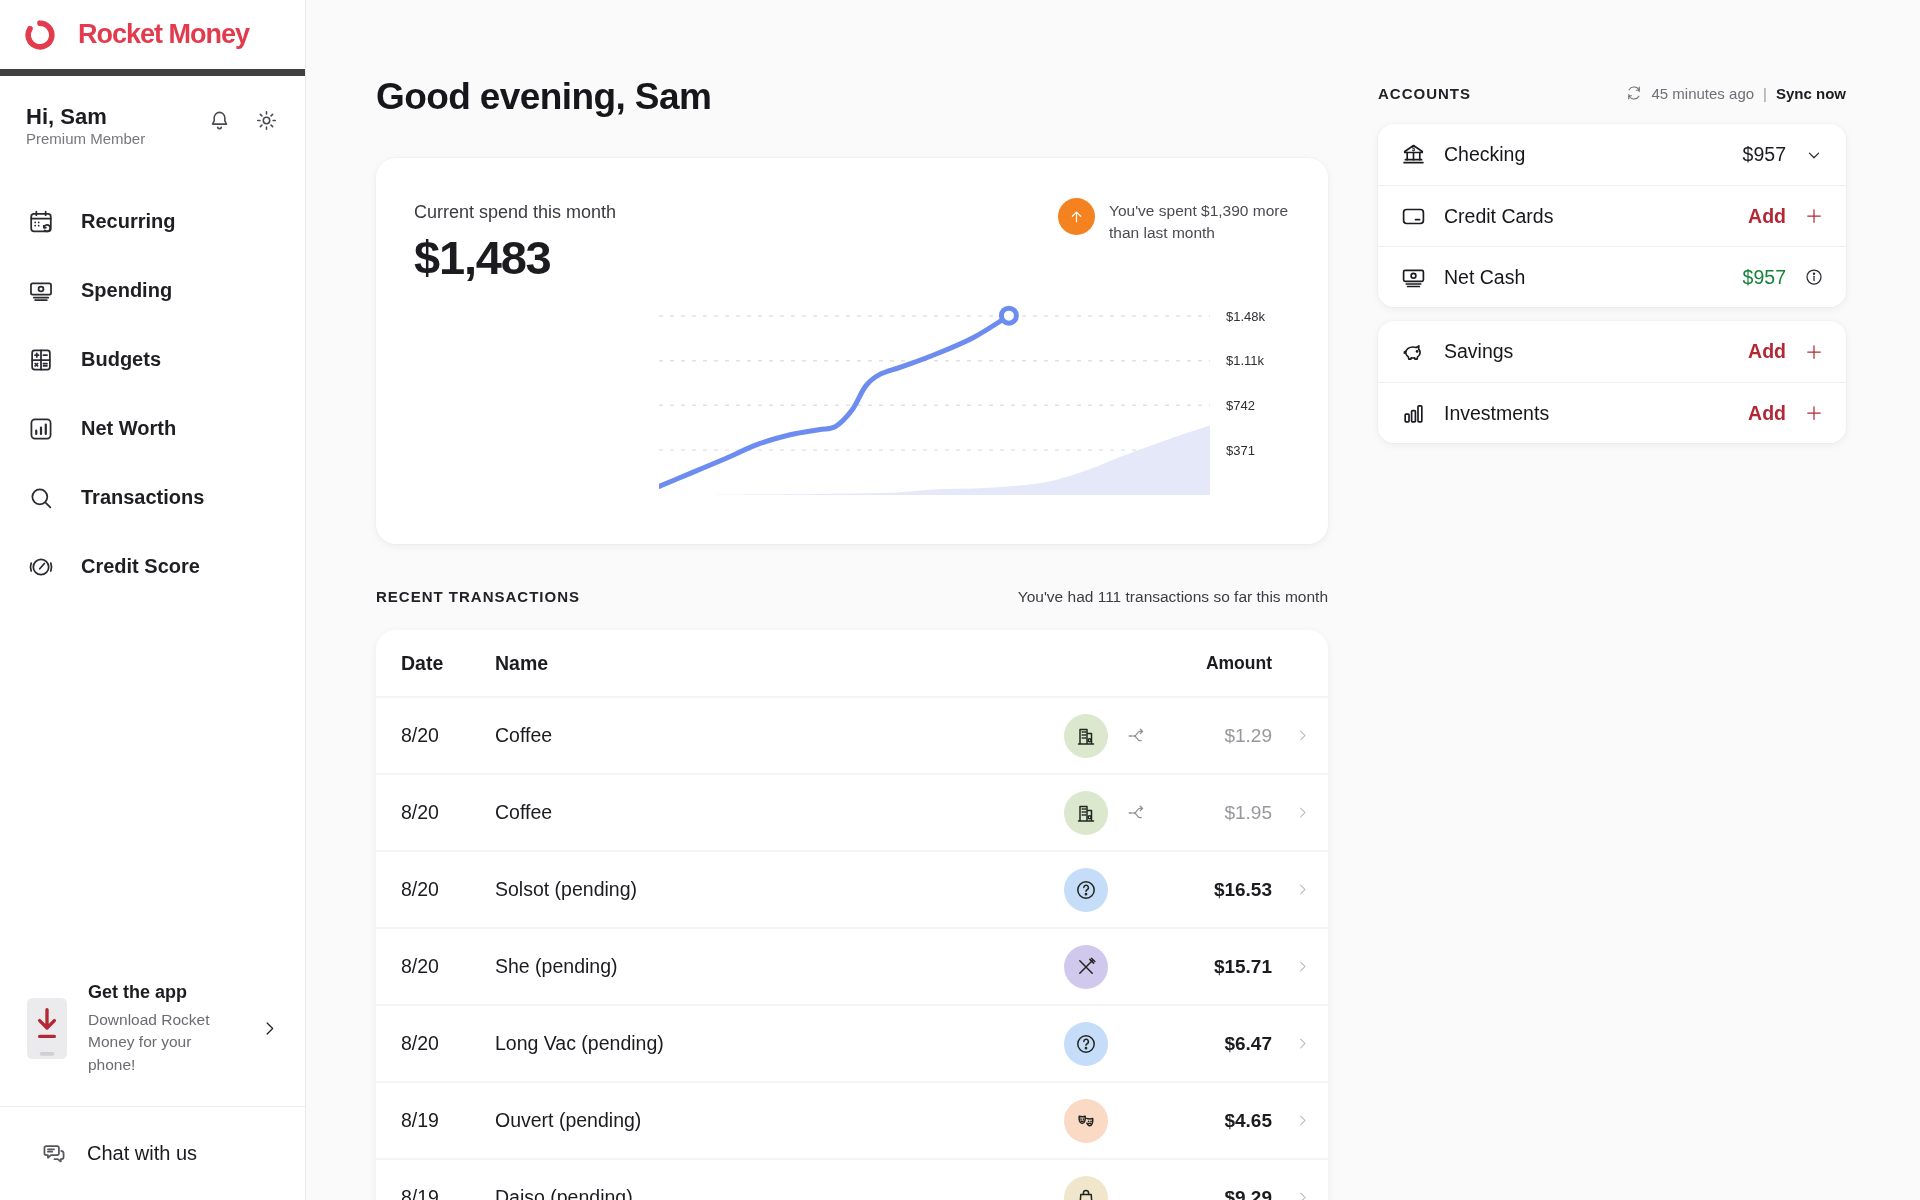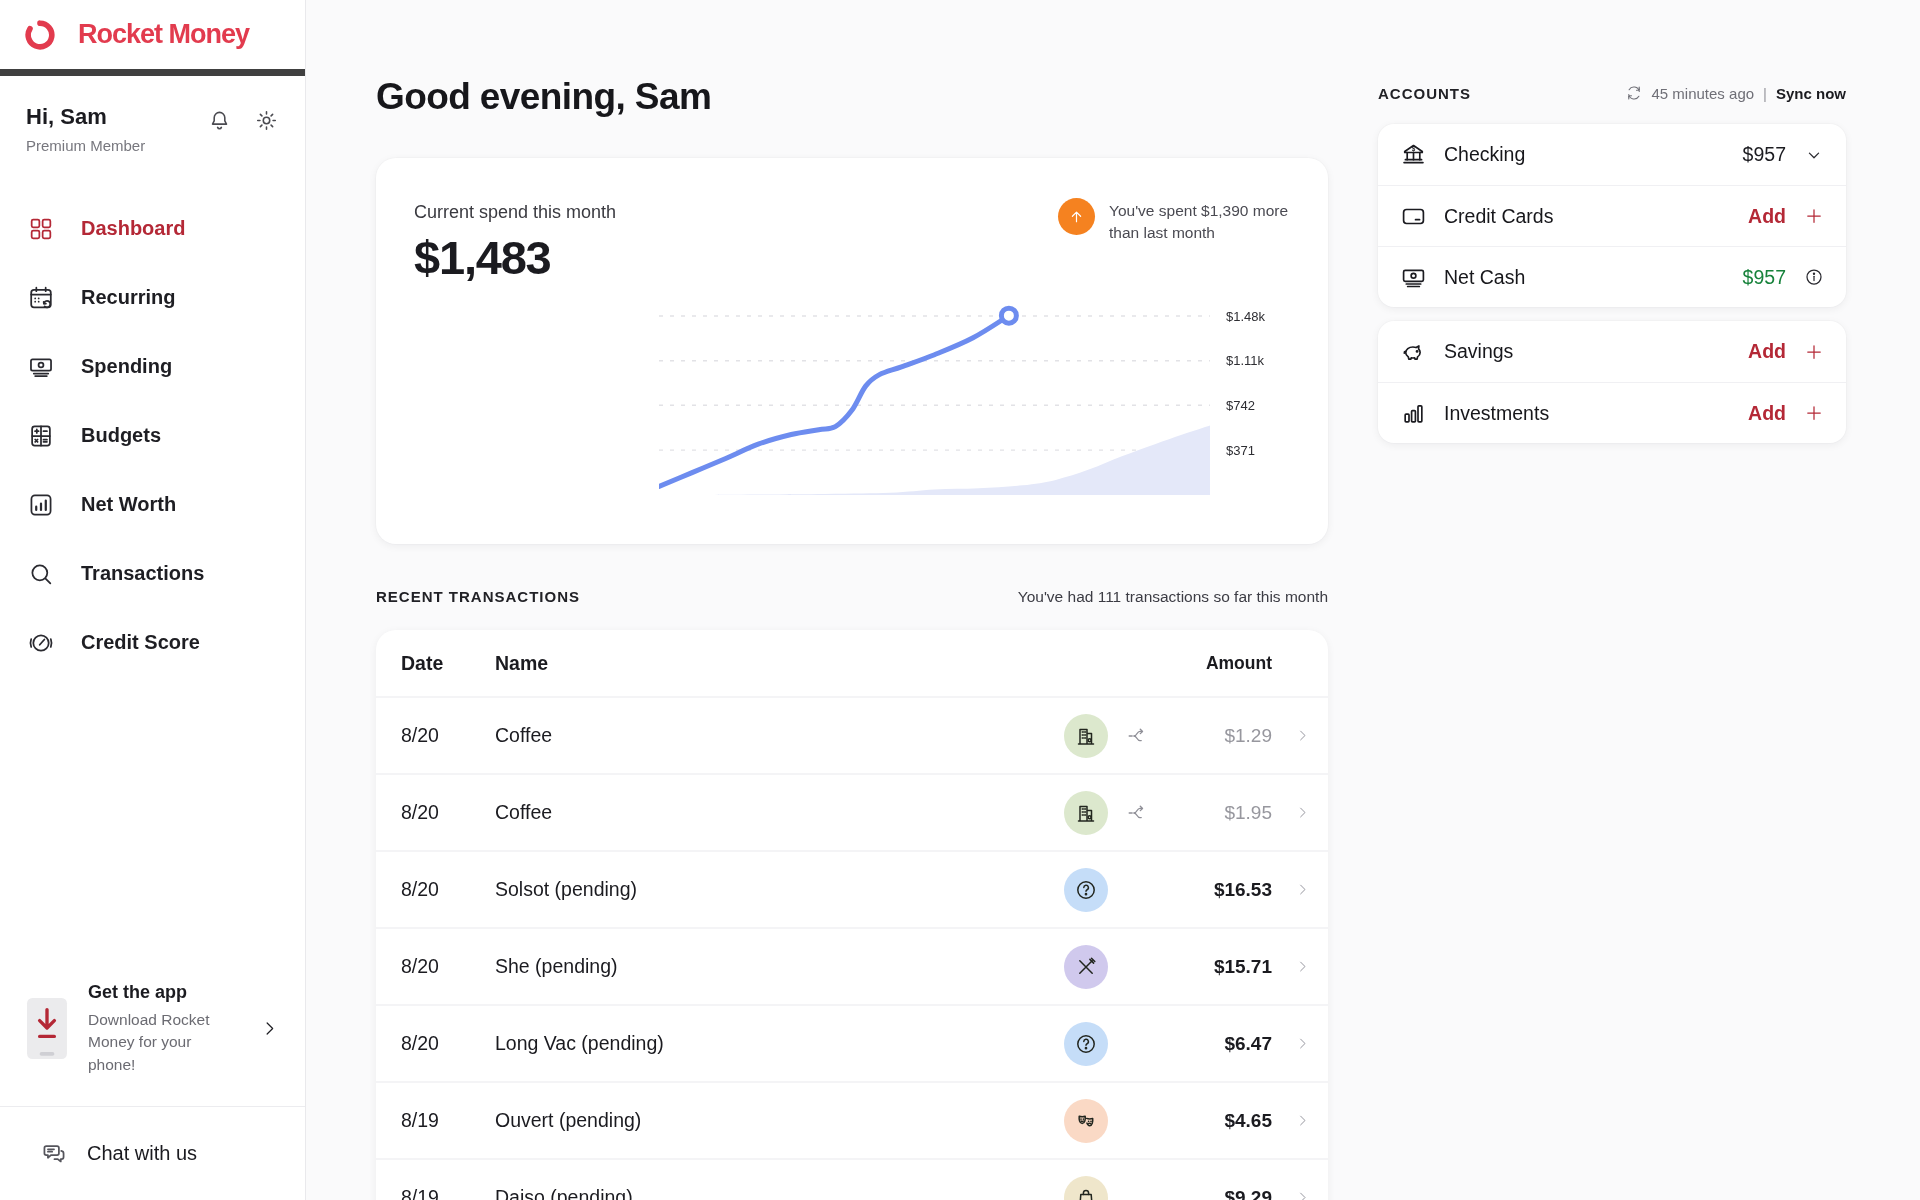--- a/index.html
+++ b/index.html
@@ -13,21 +13,21 @@
   svg{display:block}
   .ic{stroke:currentColor;fill:none;stroke-width:1.5;stroke-linecap:round;stroke-linejoin:round}
 
   
   .sidebar{width:306px;height:100%;background:#fff;border-right:1px solid #E9E9EC;display:flex;flex-direction:column;flex:none}
   .logo-row{height:76px;border-bottom:7px solid #404040;display:flex;align-items:center;padding:0 25px;gap:23px;flex:none}
   .logo-mark{width:30px;height:30px;color:var(--brand)}
   .logo-text{font-size:27px;font-weight:800;letter-spacing:-1px;color:var(--brand);white-space:nowrap}
   .user-row{padding:28px 26px 0 26px;display:flex;justify-content:space-between;align-items:flex-start}
   .user-name{font-size:22px;font-weight:700}
-  .user-tier{font-size:15px;color:#77777E;margin-top:7px}
+  .user-tier{font-size:15px;color:#77777E;}
   .user-icons{display:flex;gap:22px;color:#4A4A50;margin-top:4px}
   .user-icons svg{width:25px;height:25px;cursor:pointer}
   nav{margin-top:40px}
   .nav-item{display:flex;align-items:center;gap:26px;height:69px;padding:0 27px;font-size:20px;font-weight:600;color:#1E1E23;cursor:pointer}
   .nav-item svg{width:28px;height:28px;color:#2A2A30}
   .nav-item.active{color:var(--action)}
   .nav-item.active svg{color:var(--action)}
   .flex-spacer{flex:1}
   .get-app{padding:18px 24px 30px 26px;display:flex;align-items:center;gap:20px}
   .phone-ic{flex:none}
@@ -118,29 +118,20 @@
           <path d="M10.2 18.6a1.9 1.9 0 0 0 3.6 0"></path>
         </svg>
       <svg class="ic" viewBox="0 0 24 24">
           <circle cx="12" cy="12" r="3.1"></circle>
           <path d="M12 3.6v2.1M12 18.3v2.1M3.6 12h2.1M18.3 12h2.1M6.1 6.1l1.5 1.5M16.4 16.4l1.5 1.5M17.9 6.1l-1.5 1.5M7.6 16.4l-1.5 1.5"></path>
         </svg>
     </div>
   </div>
 
   <nav>
-    <div class="nav-item active">
-      <svg class="ic" viewBox="0 0 24 24" stroke-width="1.9">
-          <rect x="4" y="4" width="6.6" height="6.6" rx="1.3"></rect>
-          <rect x="13.4" y="4" width="6.6" height="6.6" rx="1.3"></rect>
-          <rect x="4" y="13.4" width="6.6" height="6.6" rx="1.3"></rect>
-          <rect x="13.4" y="13.4" width="6.6" height="6.6" rx="1.3"></rect>
-        </svg>
-      <span>Dashboard</span>
-    </div>
     <div class="nav-item">
       <svg class="ic" viewBox="0 0 24 24">
           <rect x="3.6" y="5" width="16.8" height="15" rx="2.4"></rect>
           <path d="M8 3.2v3M16 3.2v3M3.6 9h16.8"></path>
           <path d="M7 12.4h.02M10 12.4h.02M7 15.2h.02M10 15.2h.02"></path>
           <path d="M14.4 16.6a2.8 2.8 0 1 1 .7 2.6M14.3 15.3l.2 1.7 1.7-.2"></path>
         </svg>
       <span>Recurring</span>
     </div>
     <div class="nav-item">

